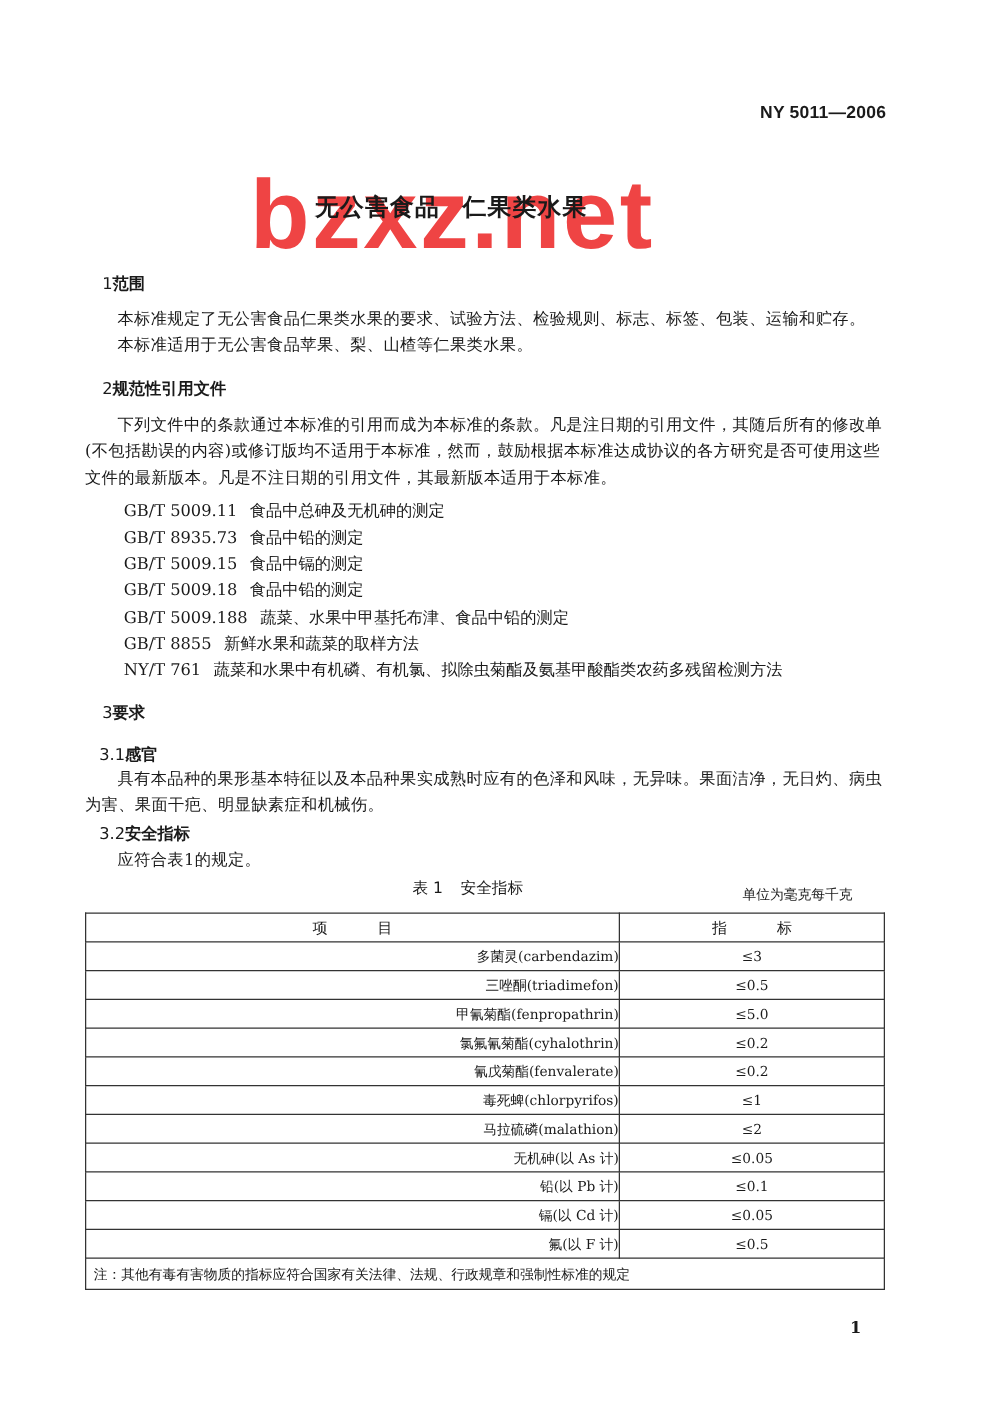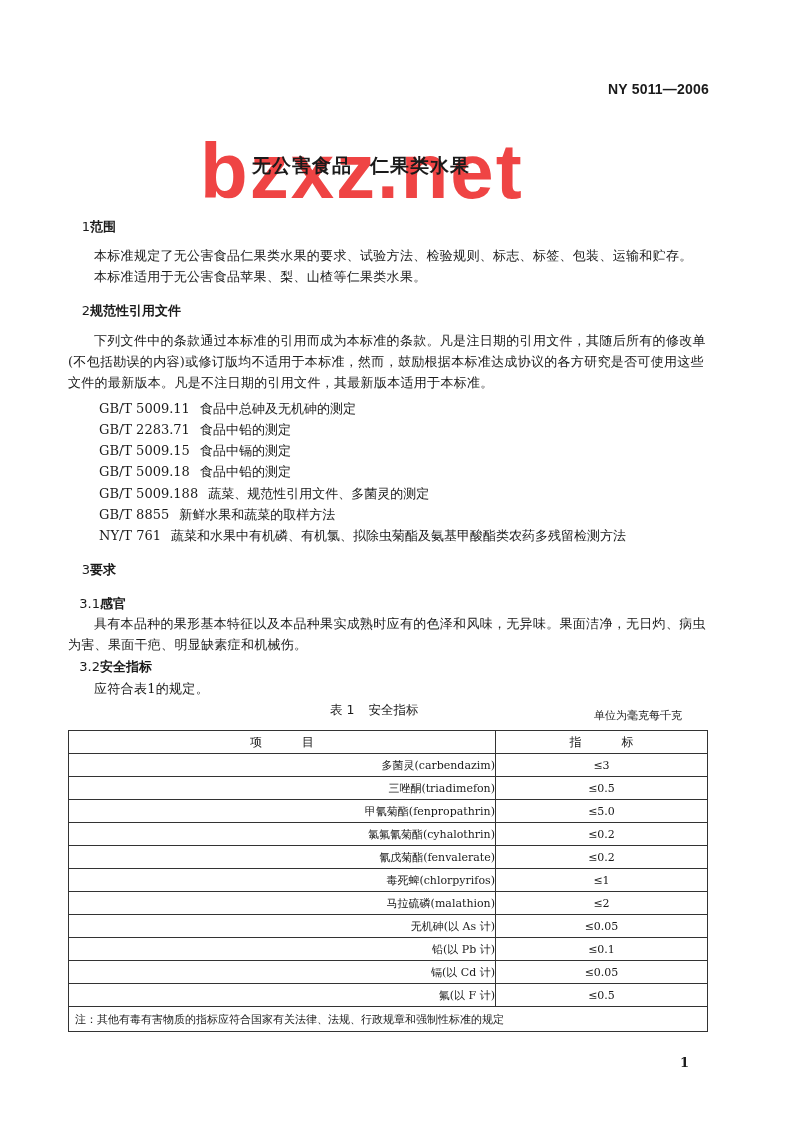--- a/index.html
+++ b/index.html
@@ -83,30 +83,30 @@
 
 <div class="h1" style="top:302px;">
   <span class="num">2</span><span>规范性引用文件</span>
 </div>
 <div class="para indent" style="top:330px;">下列文件中的条款通过本标准的引用而成为本标准的条款。凡是注日期的引用文件，其随后所有的修改单(不包括勘误的内容)或修订版均不适用于本标准，然而，鼓励根据本标准达成协议的各方研究是否可使用这些文件的最新版本。凡是不注日期的引用文件，其最新版本适用于本标准。</div>
 
 <div class="ref-item" style="top:400px;">
   <span class="ref-code">GB/T 5009.11</span><span>食品中总砷及无机砷的测定</span>
 </div>
 <div class="ref-item" style="top:421px;">
-  <span class="ref-code">GB/T 2283.71</span><span>食品中铅的测定</span>
+  <span class="ref-code">GB/T 8935.73</span><span>食品中铅的测定</span>
 </div>
 <div class="ref-item" style="top:442px;">
   <span class="ref-code">GB/T 5009.15</span><span>食品中镉的测定</span>
 </div>
 <div class="ref-item" style="top:463px;">
   <span class="ref-code">GB/T 5009.18</span><span>食品中铅的测定</span>
 </div>
 <div class="ref-item" style="top:485px;">
-  <span class="ref-code">GB/T 5009.188</span><span>蔬菜、规范性引用文件、多菌灵的测定</span>
+  <span class="ref-code">GB/T 5009.188</span><span>蔬菜、水果中甲基托布津、食品中铅的测定</span>
 </div>
 <div class="ref-item" style="top:506px;">
   <span class="ref-code">GB/T 8855</span><span>新鲜水果和蔬菜的取样方法</span>
 </div>
 <div class="ref-item" style="top:527px;">
   <span class="ref-code">NY/T 761</span><span>蔬菜和水果中有机磷、有机氯、拟除虫菊酯及氨基甲酸酯类农药多残留检测方法</span>
 </div>
 
 <div class="h1" style="top:561px;">
   <span class="num">3</span><span>要求</span>

